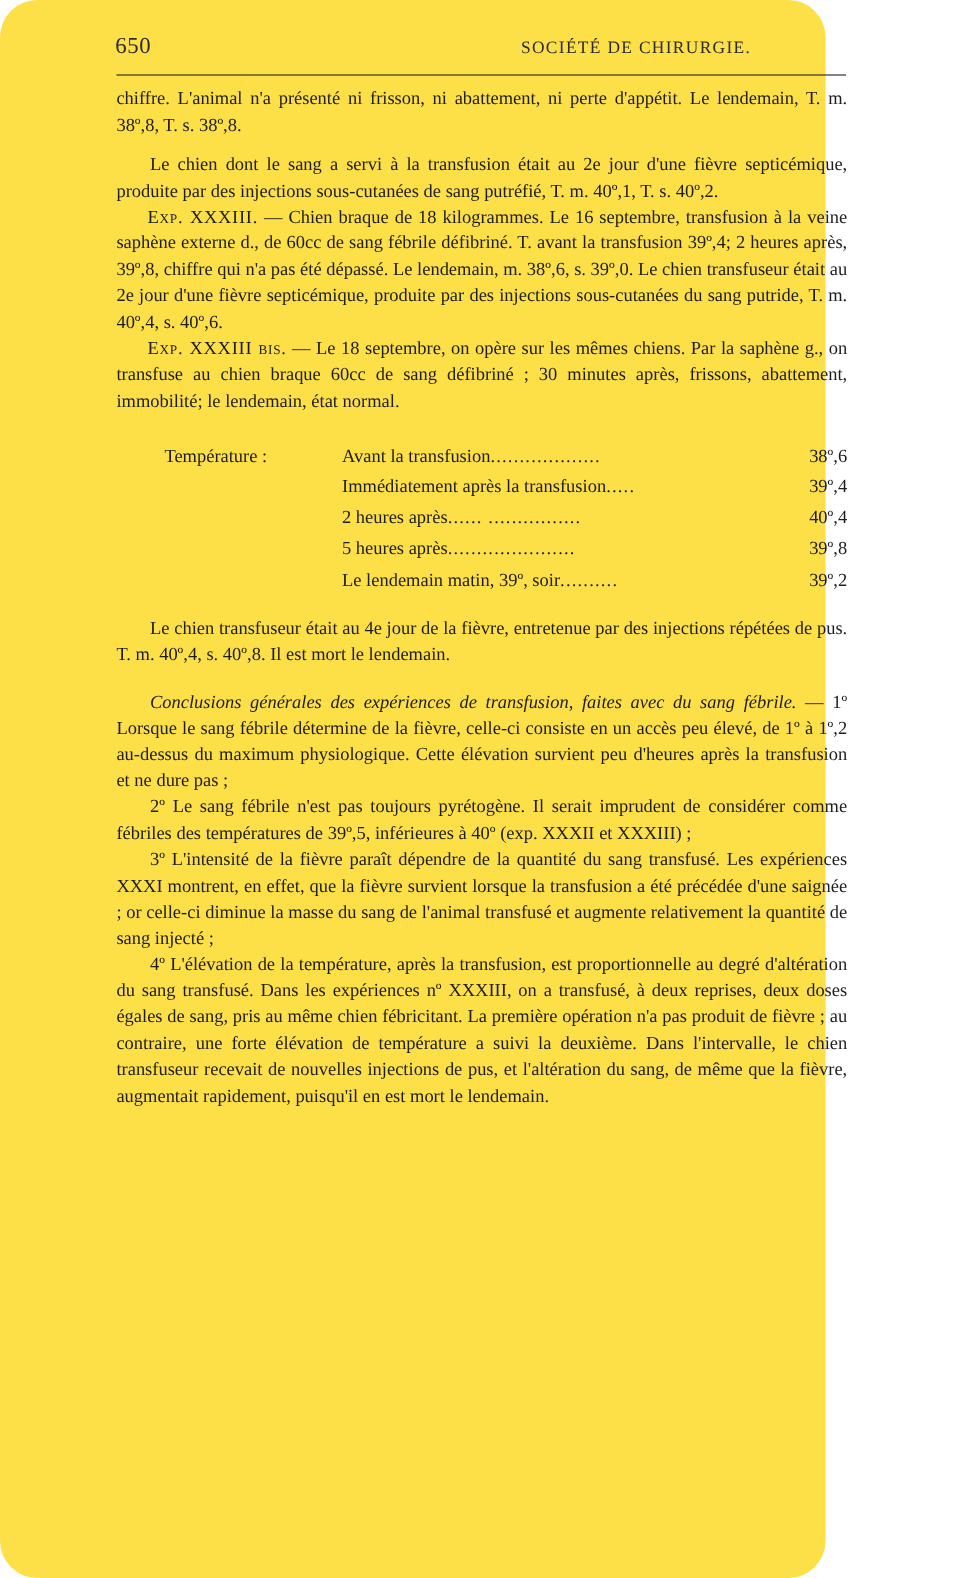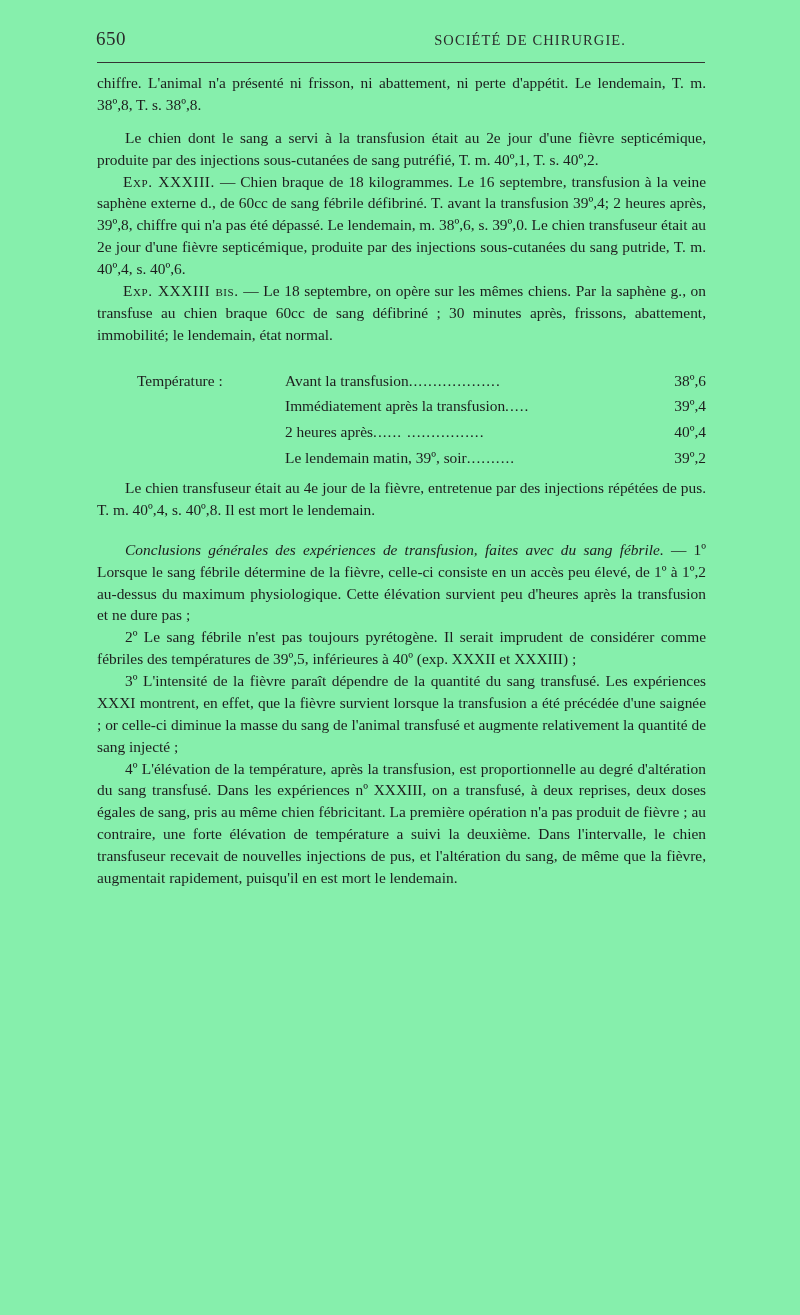--- a/index.html
+++ b/index.html
@@ -9,24 +9,25 @@
   }
   body {
     width: 800px;
     height: 1315px;
     font-family: "Liberation Serif", serif;
     color: #1a1a1a;
     position: relative;
     overflow: hidden;
   }
   .page {
-    width: 800px;
+    width: 688px;
     height: 1315px;
     position: relative;
-    background: #86efac;
+    background: #fde047;
+    border-radius: 31px;
   }
   .header {
     position: absolute;
     top: 28px;
     left: 96px;
     width: 610px;
     display: flex;
     align-items: baseline;
   }
   .folio {
@@ -73,21 +74,21 @@
   }
   .exp-block {
     margin-top: 0;
     text-indent: 26px;
   }
   .smallcaps {
     font-variant: small-caps;
     letter-spacing: 0.6px;
   }
   .tbl {
-    margin: 22px 0 6px 0;
+    margin: 22px 0 16px 0;
     width: 100%;
     border-collapse: collapse;
     font-size: 15.4px;
   }
   .tbl td {
     padding: 2px 0;
     vertical-align: baseline;
   }
   .tbl .lbl-col {
     width: 148px;
@@ -158,20 +159,27 @@
       <tr>
         <td class="lbl-col"></td>
         <td class="mid-col">
           <span>2 heures après</span><span class="dots">...... ................</span>
         </td>
         <td class="val-col">40º,4</td>
       </tr>
       <tr>
         <td class="lbl-col"></td>
         <td class="mid-col">
+          <span>5 heures après</span><span class="dots">......................</span>
+        </td>
+        <td class="val-col">39º,8</td>
+      </tr>
+      <tr>
+        <td class="lbl-col"></td>
+        <td class="mid-col">
           <span>Le lendemain matin, 39º, soir</span><span class="dots">..........</span>
         </td>
         <td class="val-col">39º,2</td>
       </tr>
     </tbody>
       </table>
 
     <p class="p-indent blk" style="margin-top:3px;">Le chien transfuseur était au 4e jour de la fièvre, entretenue par des injections répétées de pus. T. m. 40º,4, s. 40º,8. Il est mort le lendemain.</p>
 
     <p class="p-indent conclusions">

